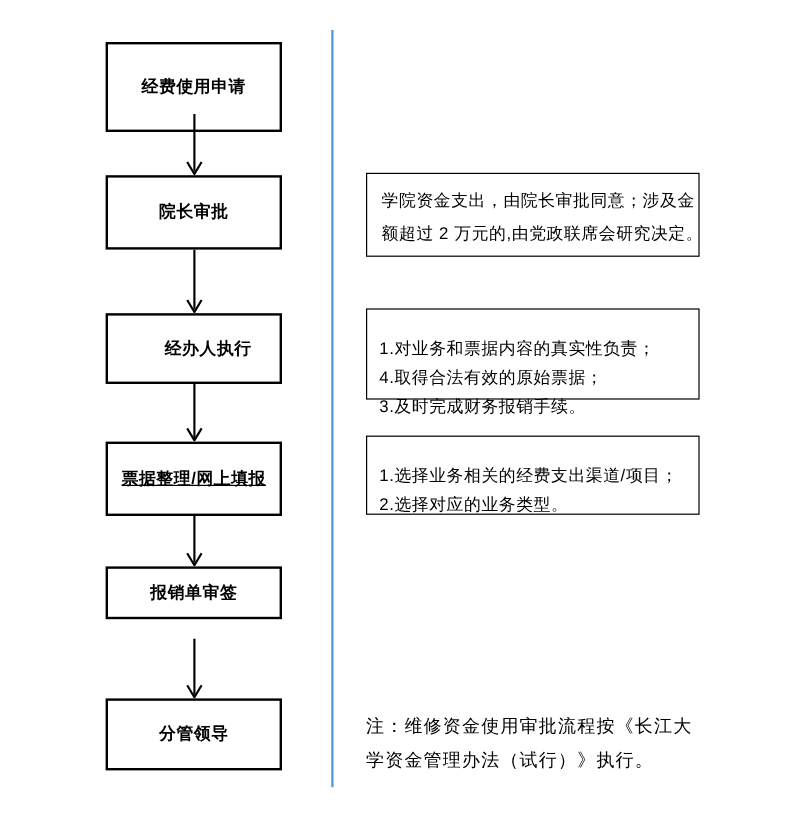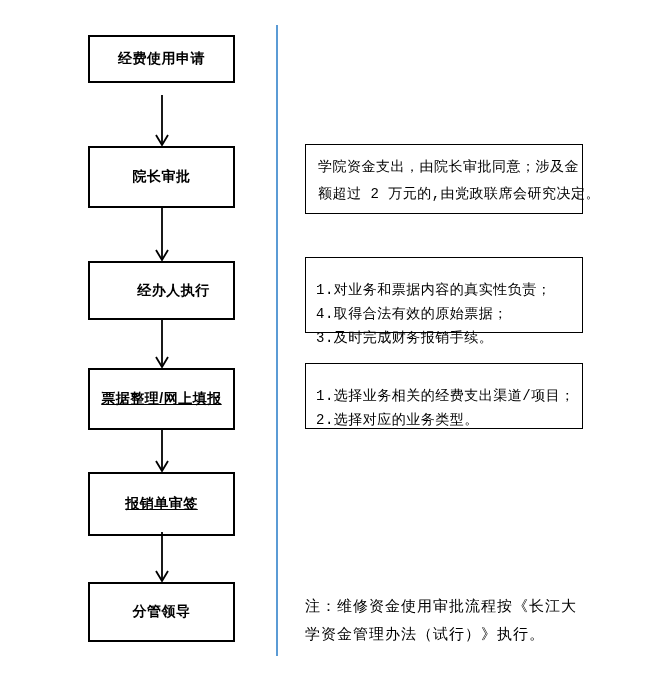--- a/index.html
+++ b/index.html
@@ -46,21 +46,20 @@
     height: 631px;
   }
   .anno-box {
     position: absolute;
     left: 305px;
     width: 278px;
     border: 1px solid #000000;
     background: #ffffff;
     box-sizing: border-box;
     color: #000000;
-    font-family: Liberation Mono, monospace;
   }
   .anno-box .line {
     font-size: 14px;
     letter-spacing: 0.5px;
     white-space: nowrap;
   }
   .anno-a1 { padding: 9px 6px 0 12px; }
   .anno-a1 .line { line-height: 27px; }
   .anno-list { padding: 20px 6px 0 10px; }
   .anno-list .line { line-height: 24px; }
@@ -76,21 +75,21 @@
     line-height: 28px;
     letter-spacing: 1px;
     white-space: nowrap;
   }
 </style>
 </head>
 <body>
 
 <div class="canvas">
 
-  <div class="flow-box" style="top:35px; height:48px;">
+  <div class="flow-box" style="top:35px; height:75px;">
     <span>经费使用申请</span>
   </div>
 
   <svg class="flow-arrow" style="top:95px; height:51px;" viewBox="0 0 16 51">
     <line x1="8" y1="0" x2="8" y2="48" stroke="#000000" stroke-width="1.8"></line>
     <polyline points="2,40 8,50 14,40" fill="none" stroke="#000000" stroke-width="1.8"></polyline>
   </svg>
 
   <div class="flow-box" style="top:146px; height:62px;">
     <span>院长审批</span>
@@ -112,21 +111,21 @@
 
   <div class="flow-box" style="top:368px; height:62px;text-decoration:underline;">
     <span>票据整理/网上填报</span>
   </div>
 
   <svg class="flow-arrow" style="top:430px; height:42px;" viewBox="0 0 16 42">
     <line x1="8" y1="0" x2="8" y2="39" stroke="#000000" stroke-width="1.8"></line>
     <polyline points="2,31 8,41 14,31" fill="none" stroke="#000000" stroke-width="1.8"></polyline>
   </svg>
 
-  <div class="flow-box" style="top:472px; height:64px;text-decoration:underline;">
+  <div class="flow-box" style="top:472px; height:44px;">
     <span>报销单审签</span>
   </div>
 
   <svg class="flow-arrow" style="top:532px; height:50px;" viewBox="0 0 16 50">
     <line x1="8" y1="0" x2="8" y2="47" stroke="#000000" stroke-width="1.8"></line>
     <polyline points="2,39 8,49 14,39" fill="none" stroke="#000000" stroke-width="1.8"></polyline>
   </svg>
 
   <div class="flow-box" style="top:582px; height:60px;">
     <span>分管领导</span>

